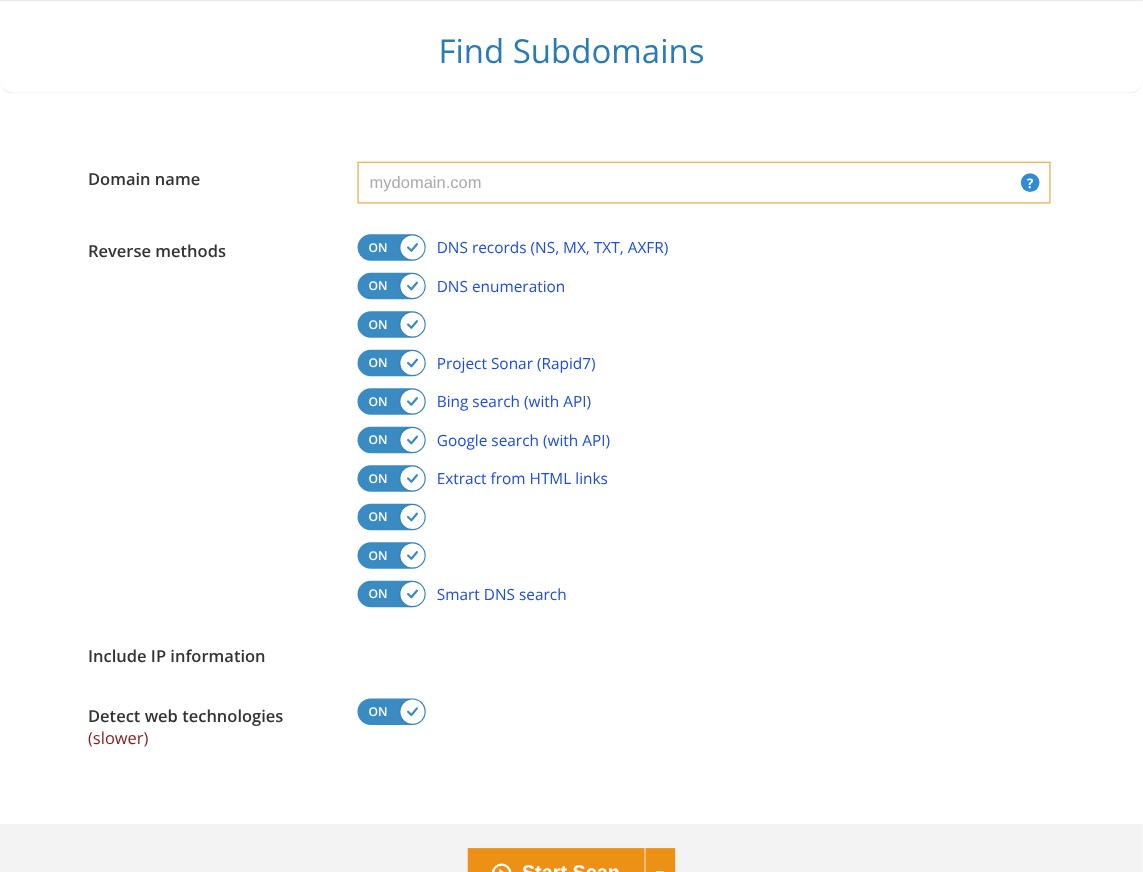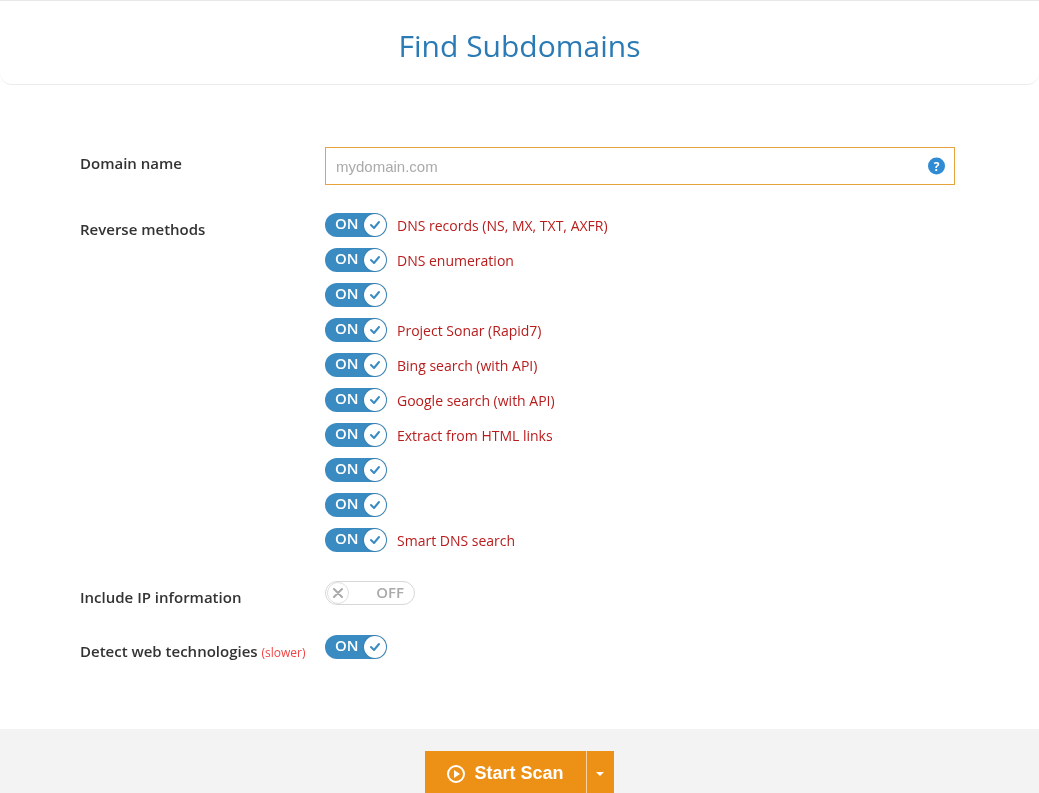--- a/index.html
+++ b/index.html
@@ -30,22 +30,22 @@
     width: 245px;
     text-align: left;
     padding-right: 16px;
     padding-top: 6px;
     font-size: 15px;
     color: #333;
     font-weight: 600;
   }
   .row-label .slower {
     font-weight: 400;
-    font-size: 12px;
-    color: #ef4444;
+    font-size: 15px;
+    color: #7f1d1d;
   }
   .row-input {
     flex: 1;
     position: relative;
   }
 
   .domain-input-wrap {
     position: relative;
   }
   .domain-input {
@@ -73,34 +73,34 @@
     cursor: pointer;
   }
 
   .method-line {
     display: flex;
     align-items: center;
     margin-bottom: 11px;
   }
   .method-label {
     font-size: 14px;
-    color: #b91c1c;
+    color: #1d4ed8;
     margin-left: 10px;
   }
 
   
   .toggle {
     width: 62px;
     height: 24px;
     border-radius: 12px;
     position: relative;
     cursor: pointer;
     display: flex;
-    align-items: flex-start;
-    font-size: 15px;
+    align-items: center;
+    font-size: 11px;
     font-weight: 600;
   }
   .toggle.on {
     background: #3a8bc2;
     color: #fff;
     padding-left: 10px;
   }
   .toggle.on .knob {
     position: absolute;
     right: 1px; top: 1px;
@@ -307,30 +307,20 @@
               </svg>
             </span>
           </div>
           <span class="method-label">Smart DNS search</span>
         </div>
       </div>
   </div>
 
   <div class="row">
     <div class="row-label">Include IP information</div>
-    <div class="row-input">
-      <div class="toggle off">
-        <span class="knob">
-          <svg viewBox="0 0 10 10">
-              <path d="M1 1 L9 9 M9 1 L1 9" stroke="#aaa" stroke-width="2" fill="none" stroke-linecap="round"></path>
-            </svg>
-        </span>
-        <span>OFF</span>
-      </div>
-    </div>
   </div>
 
   <div class="row">
     <div class="row-label">
       <span>Detect web technologies</span>
       <span class="slower">(slower)</span>
     </div>
     <div class="row-input">
       <div class="toggle on">
         <span>ON</span>

